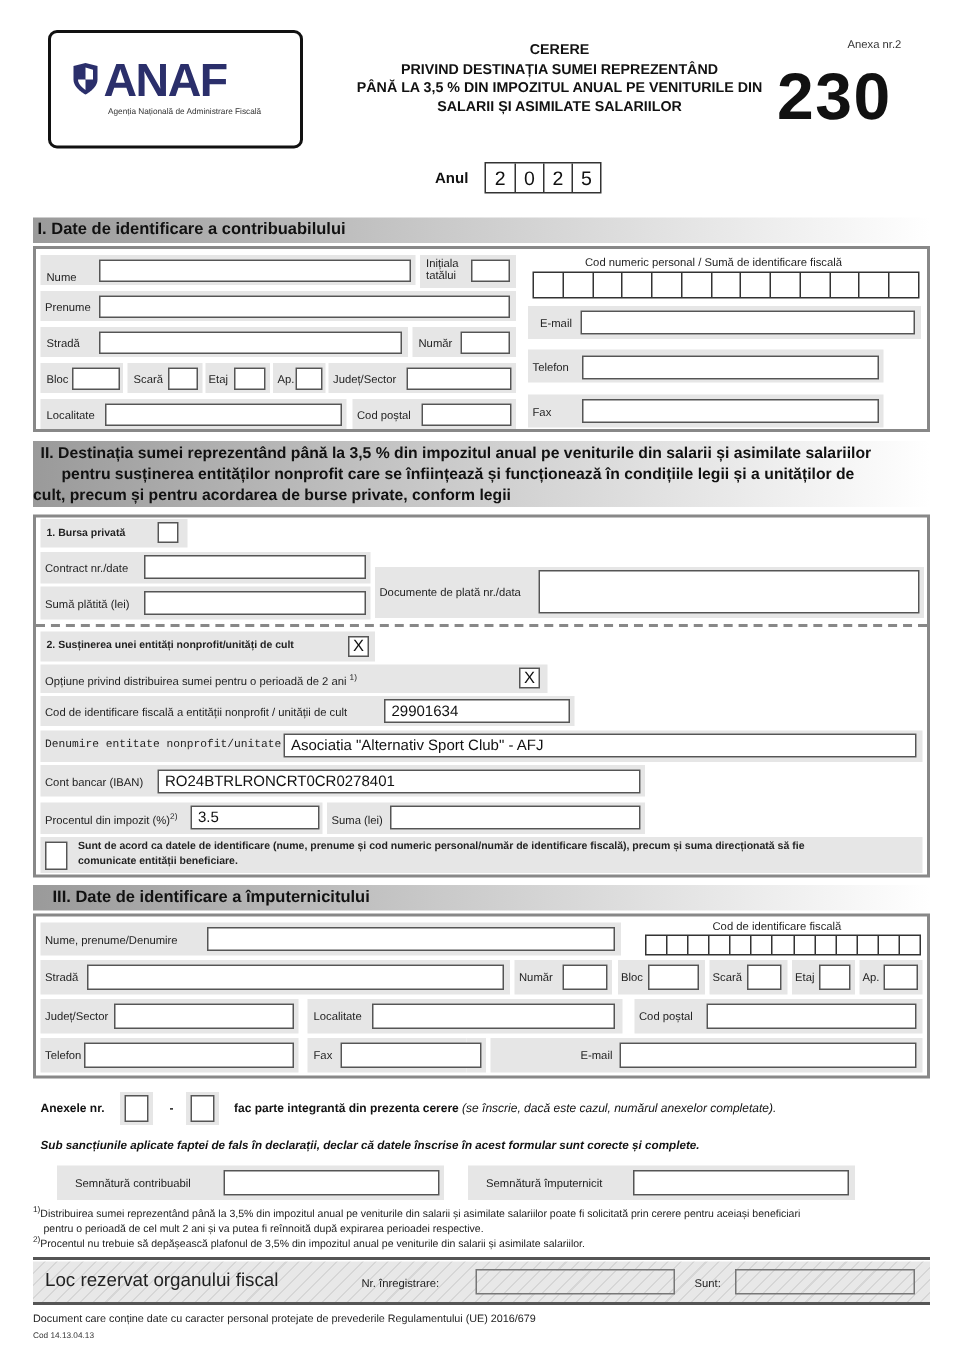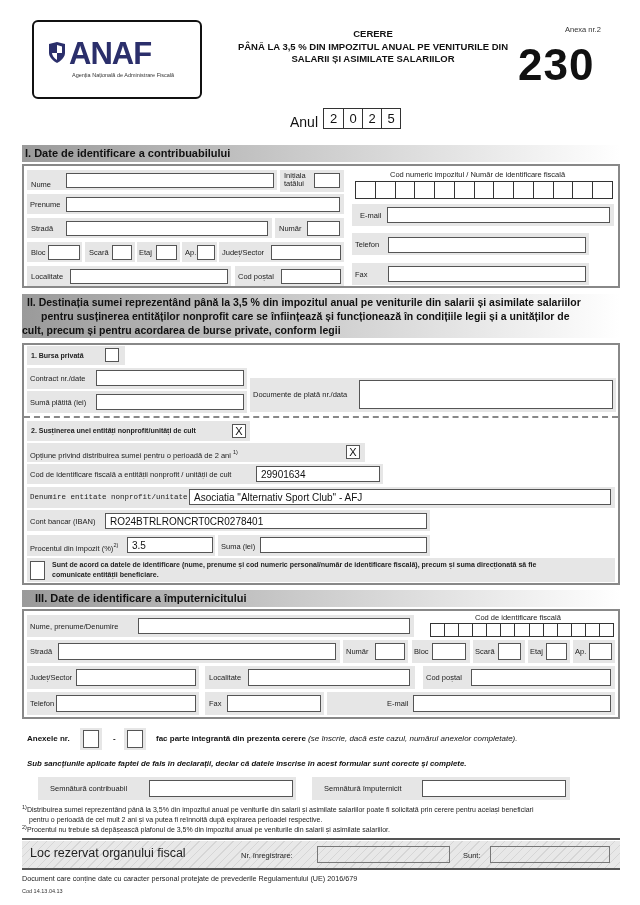--- a/index.html
+++ b/index.html
@@ -29,28 +29,29 @@
     <path d="M1 2 L9 0 L17 2 L17 11 C17 17 9 21 9 21 C9 21 1 17 1 11 Z" fill="#2b2f6b"></path>
     <path d="M9 3 L14 4.5 L14 11 L9 11 Z" fill="#fff"></path>
     <path d="M4 11 L9 11 L9 18 C6 16 4 13.5 4 11 Z" fill="#fff"></path>
   </svg>
   <div class="abs" style="left:35px;top:14px;font-size:31px;font-weight:bold;color:#2b2f6b;letter-spacing:-1px;font-family:'Liberation Sans',sans-serif;">ANAF</div>
   <div class="abs" style="left:38px;top:50px;font-size:5.5px;color:#333;white-space:nowrap;">Agenția Națională de Administrare Fiscală</div>
 </div>
 
 <div class="abs" style="left:232px;top:28px;width:282px;text-align:center;font-weight:bold;font-size:9.5px;line-height:12.5px;">
   <div>CERERE</div>
+  <div>PRIVIND DESTINAȚIA SUMEI REPREZENTÂND</div>
   <div>PÂNĂ LA 3,5 % DIN IMPOZITUL ANUAL PE VENITURILE DIN</div>
   <div>SALARII ȘI ASIMILATE SALARIILOR</div>
 </div>
 
 <div class="abs" style="left:565px;top:25px;font-size:7.5px;color:#333;">Anexa nr.2</div>
 <div class="abs" style="left:518px;top:40px;font-size:44px;font-weight:bold;letter-spacing:1px;">230</div>
 
-<div class="abs" style="left:290px;top:114px;font-size:14px;font-weight:normal;">Anul</div>
+<div class="abs" style="left:290px;top:114px;font-size:10px;font-weight:bold;">Anul</div>
 <div class="year" style="left:323px;top:108px;">
   <span>2</span>
   <span>0</span>
   <span>2</span>
   <span>5</span>
 </div>
 
 <div class="sechdr" style="top:145px;height:17px;font-size:11px;padding-left:3px;line-height:17px;">
   <span>I. Date de identificare a contribuabilului</span>
 </div>
@@ -61,21 +62,21 @@
 <div class="box" style="left:66px;top:173px;width:208px;height:15px;">
     <div class="fieldval"></div>
   </div>
 
 <div class="gray" style="left:280px;top:170px;width:64px;height:22px;"></div>
 <span class="abs lbl" style="left:284px;top:172px;line-height:8px;"><span>Inițiala</span><br><span>tatălui</span></span>
 <div class="box" style="left:314px;top:173px;width:26px;height:15px;">
     <div class="fieldval"></div>
   </div>
 
-<span class="abs lbl" style="left:390px;top:170px;">Cod numeric impozitul / Număr de identificare fiscală</span>
+<span class="abs lbl" style="left:390px;top:170px;">Cod numeric personal / Sumă de identificare fiscală</span>
 <div class="grid" style="left:355px;top:181px;width:258px;height:18px;">
   <div class="cell"></div>
   <div class="cell"></div>
   <div class="cell"></div>
   <div class="cell"></div>
   <div class="cell"></div>
   <div class="cell"></div>
   <div class="cell"></div>
   <div class="cell"></div>
   <div class="cell"></div>

